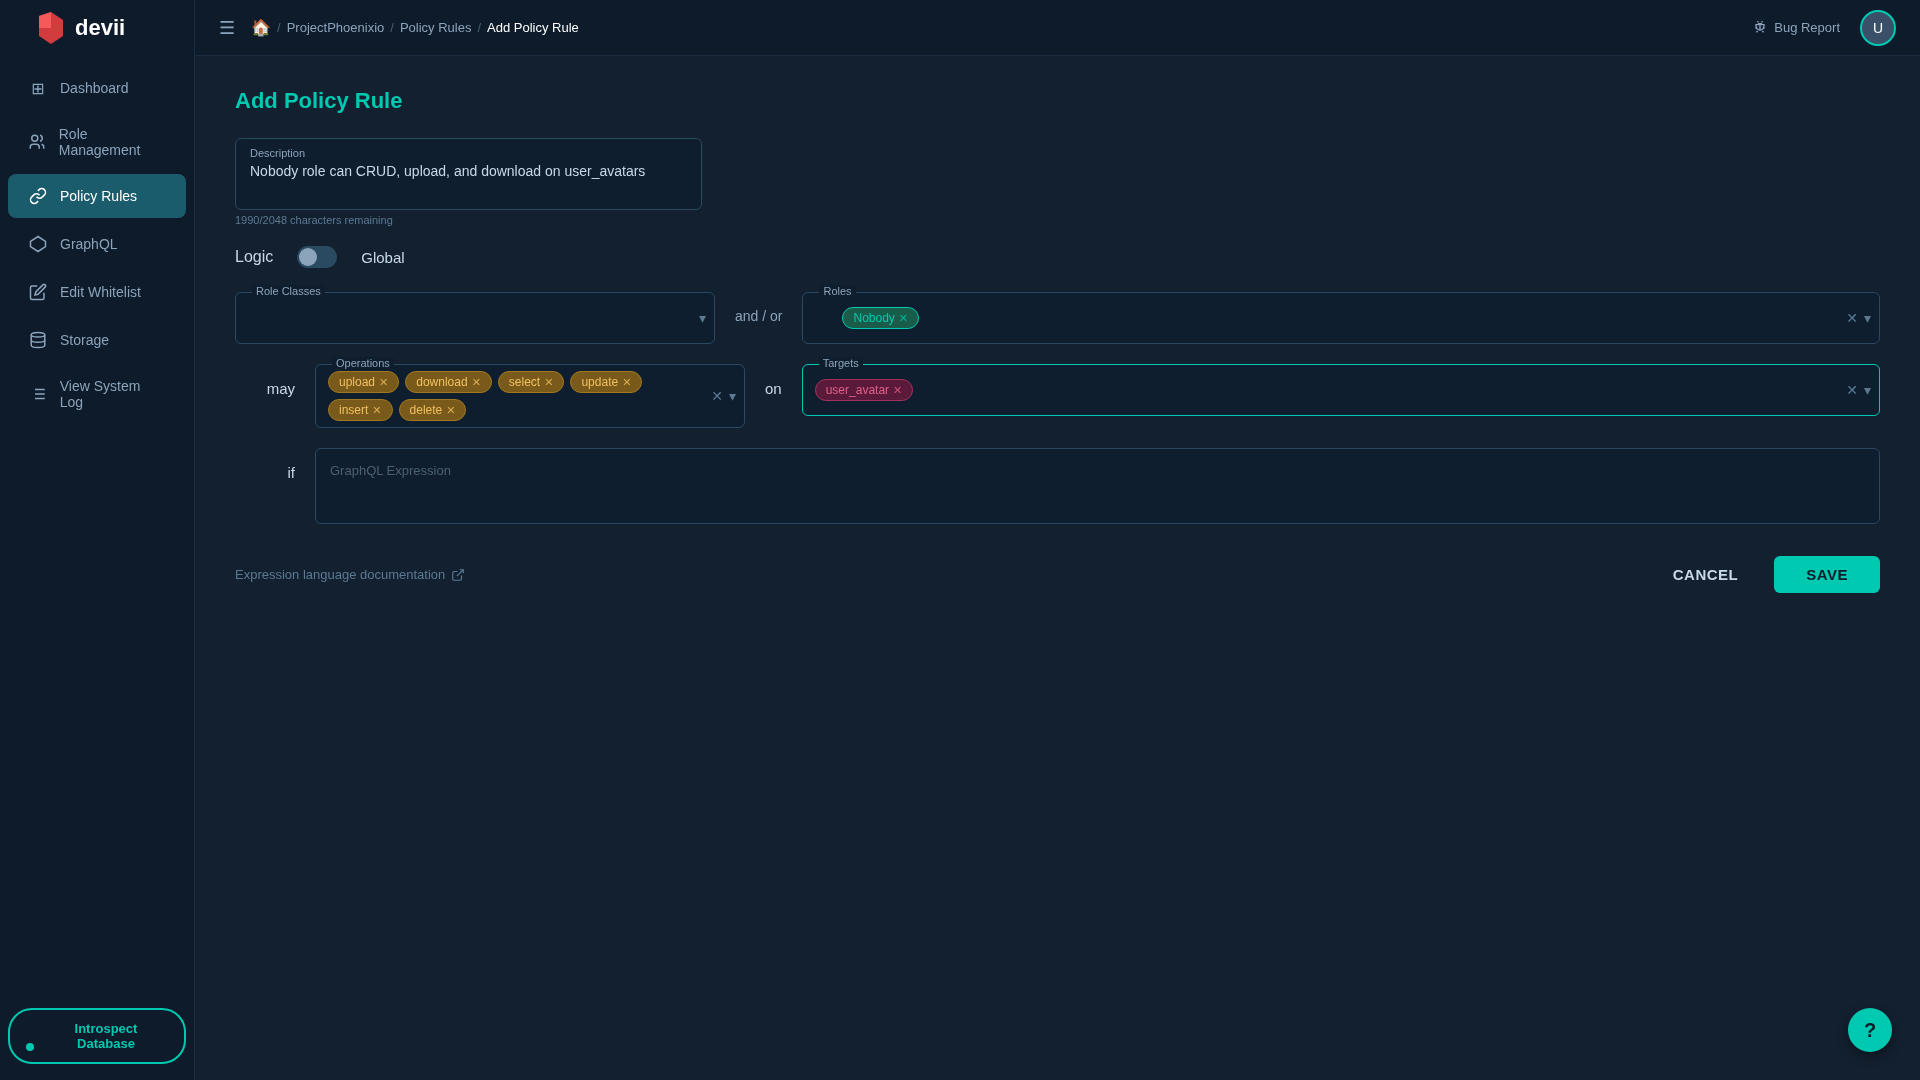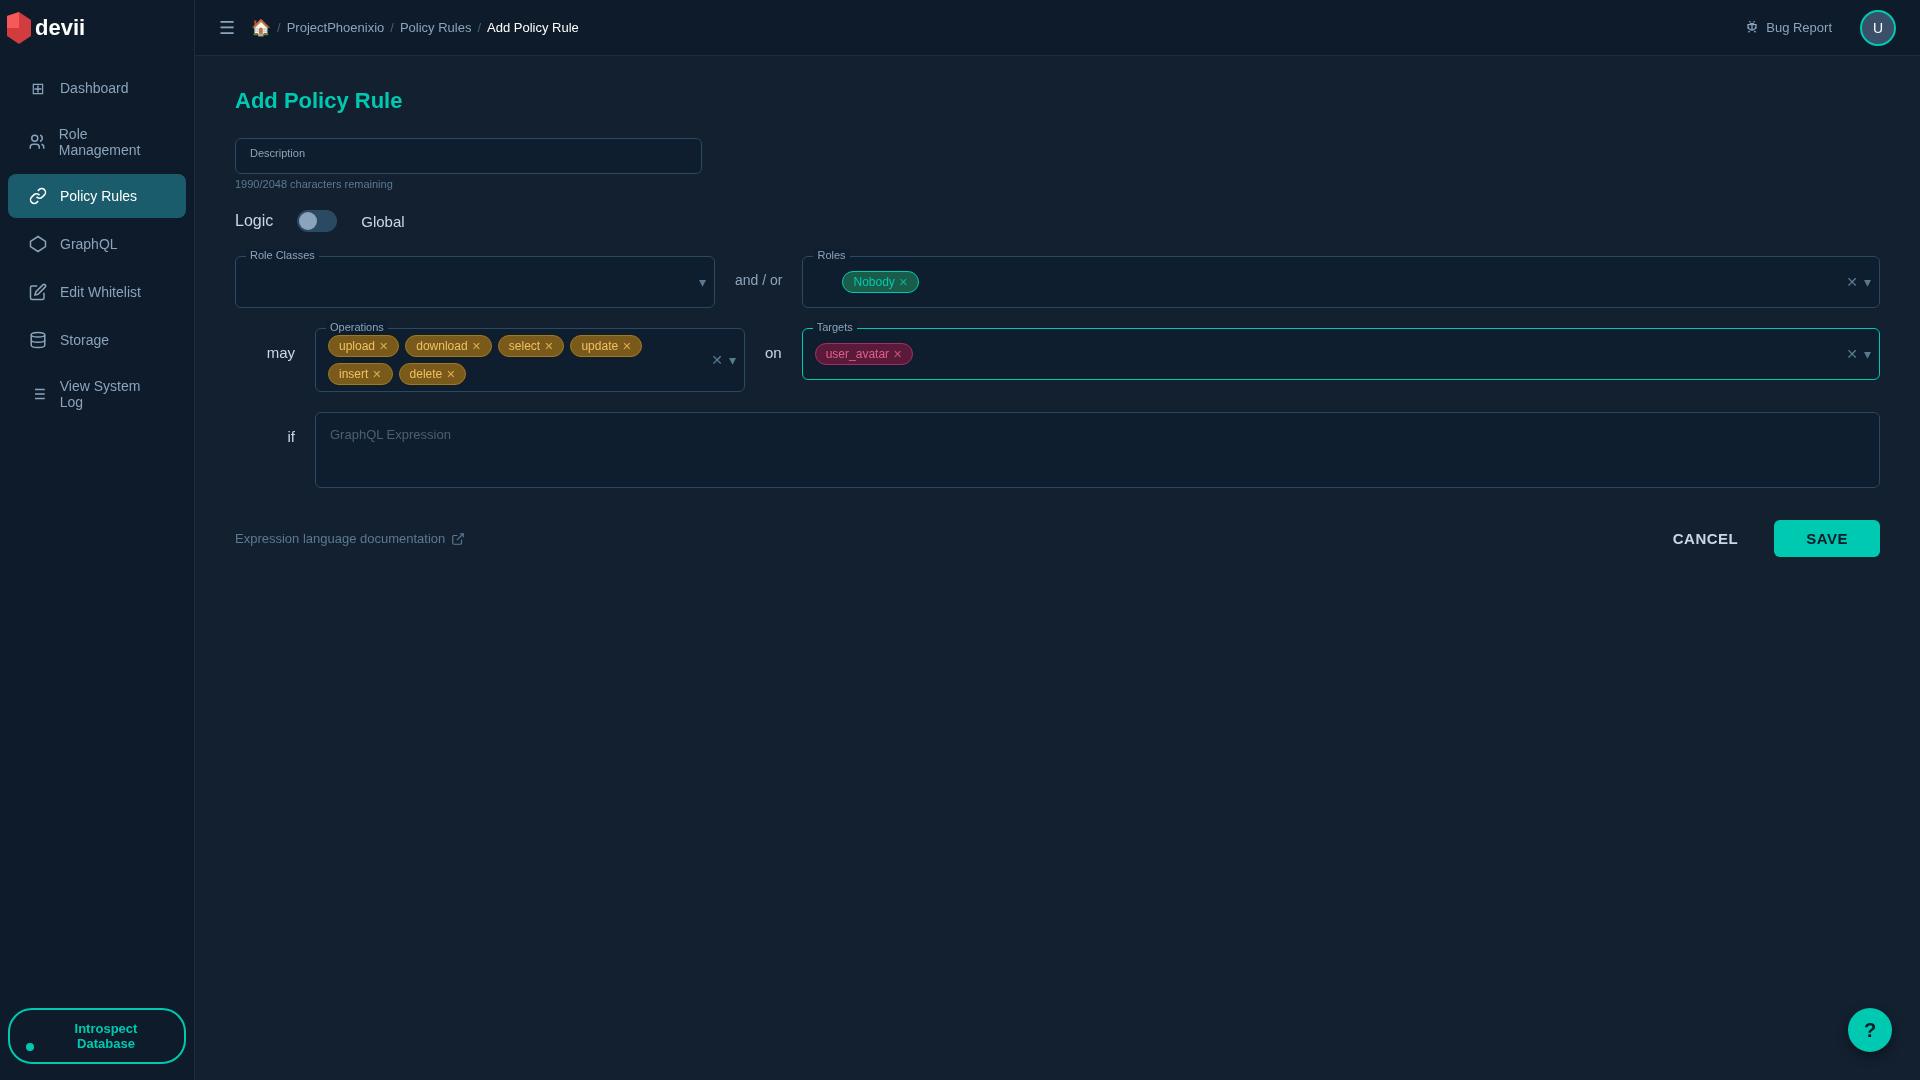--- a/index.html
+++ b/index.html
@@ -19,21 +19,22 @@
       min-width: 195px;
       background: #0d1b2a;
       display: flex;
       flex-direction: column;
       padding: 0;
       border-right: 1px solid #1a2d42;
     }
     .sidebar-logo {
       display: flex;
       align-items: center;
-      padding: 16px 3px;
+      padding: 16px 35px;
+      gap: 8px;
       height: 56px;
     }
     .logo-icon {
       width: 32px;
       height: 32px;
     }
     .logo-text {
       font-size: 22px;
       font-weight: 700;
       color: #fff;
@@ -127,21 +128,21 @@
       font-size: 16px;
     }
     .breadcrumb .sep { color: #4a6070; }
     .breadcrumb .current { color: #fff; }
     .breadcrumb a { color: #8ba4bc; text-decoration: none; cursor: pointer; }
 
     .topbar-right {
       margin-left: auto;
       display: flex;
       align-items: center;
-      gap: 28px;
+      gap: 20px;
     }
     .bug-report {
       display: flex;
       align-items: center;
       gap: 6px;
       font-size: 13px;
       color: #8ba4bc;
       cursor: pointer;
     }
     .avatar {
@@ -278,21 +279,21 @@
       padding: 6px 36px 6px 12px;
       min-height: 52px;
       display: flex;
       flex-wrap: wrap;
       align-items: center;
       gap: 6px;
     }
     .select-box .box-label {
       position: absolute;
       top: -8px;
-      left: 10px;
+      left: 16px;
       background: #0f1e2e;
       font-size: 11px;
       color: #8ba4bc;
       padding: 0 4px;
     }
     .select-box .box-actions {
       position: absolute;
       right: 8px;
       top: 50%;
       transform: translateY(-50%);
@@ -563,20 +564,21 @@
   </div>
 
   <div class="page-body">
     <h1 class="page-title">Add Policy Rule</h1>
 
     <div class="form-card">
 
       <div class="field-group">
         <div class="field-label-float desc-textarea">
           <div class="float-label">Description</div>
+          <textarea rows="2" style="width: 100%;">Nobody role can CRUD, upload, and download on user_avatars</textarea>
         </div>
         <div class="char-count">1990/2048 characters remaining</div>
       </div>
 
       <div class="logic-row">
         <span class="logic-label">Logic</span>
         <div class="toggle-switch">
           <div class="toggle-track">
             <div class="toggle-thumb"></div>
           </div>

